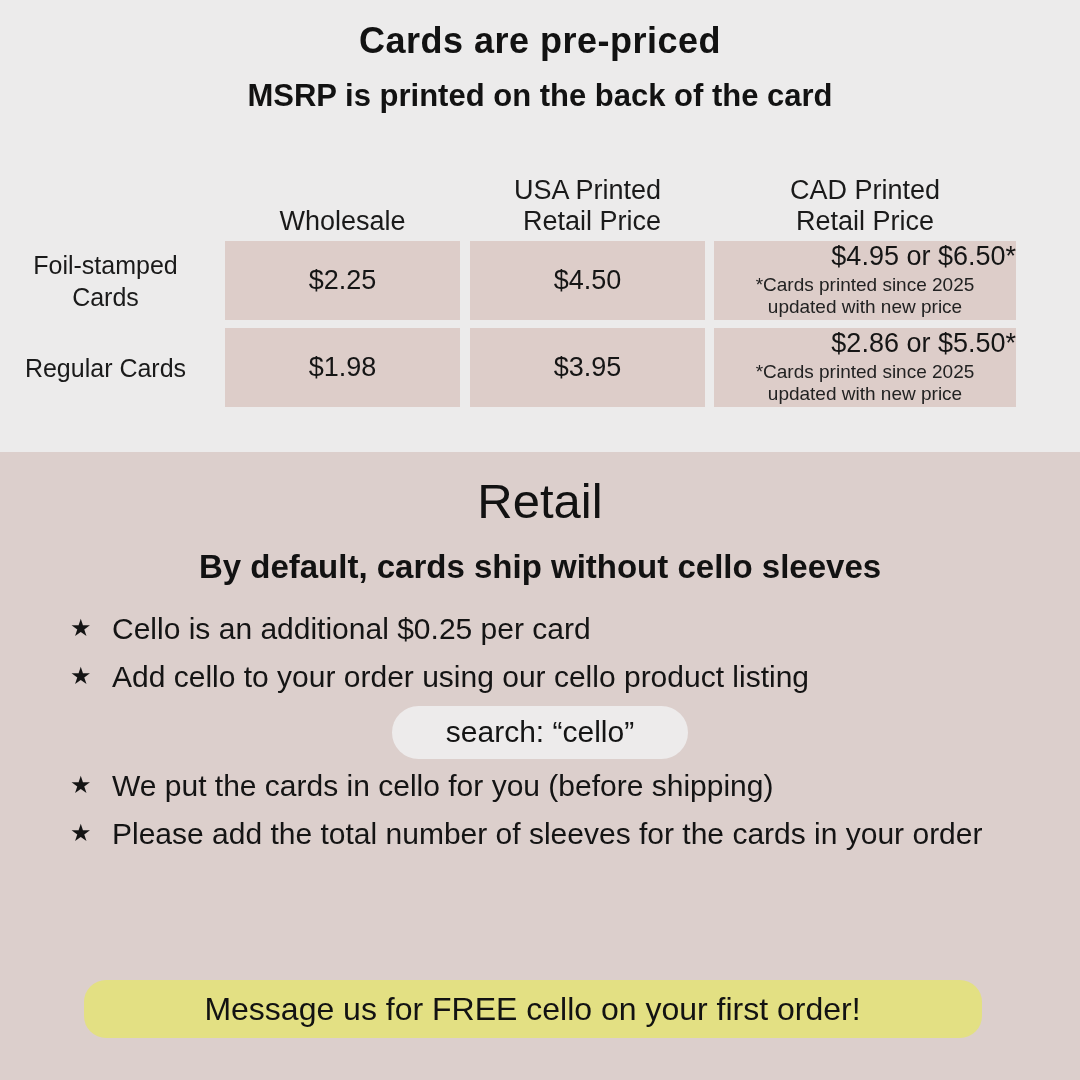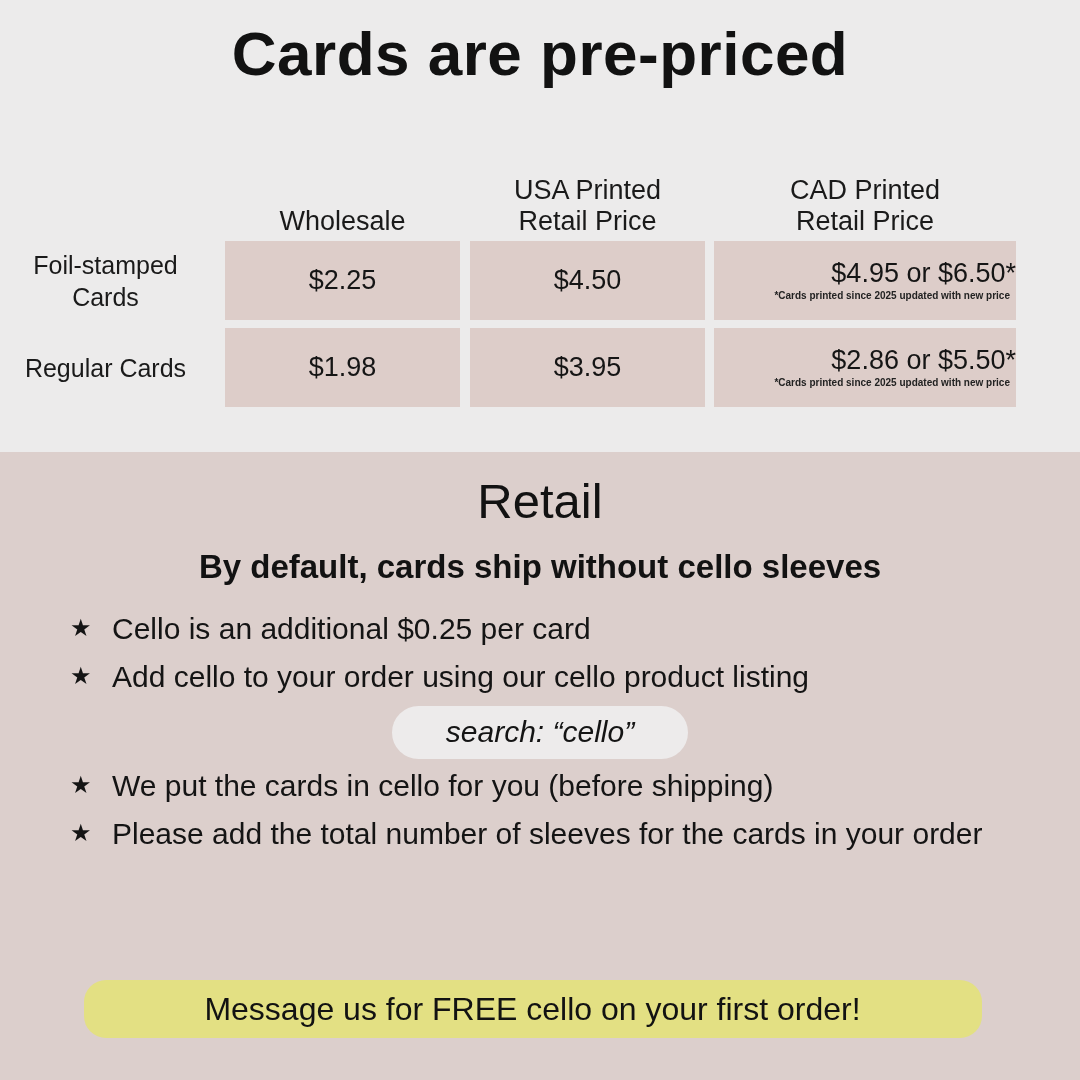--- a/index.html
+++ b/index.html
@@ -24,21 +24,21 @@
 
   
   .top-section {
     background: #ECEBEB;
     height: 452px;
     position: relative;
     box-sizing: border-box;
   }
   .headline {
     text-align: center;
-    font-size: 62px;
+    font-size: 36px;
     font-weight: 700;
     letter-spacing: 0.5px;
     line-height: 1;
     margin: 0;
     padding-top: 23px;
     color: #121212;
   }
   .subheadline {
     text-align: center;
     font-size: 31px;
@@ -74,21 +74,21 @@
     text-align: center;
     font-size: 27px;
     font-weight: 400;
     line-height: 1.15;
     color: #1a1a1a;
     padding-bottom: 3px;
     box-sizing: border-box;
   }
   .pg-head-c1 { flex: 0 0 235px; }
   .pg-gap-a { flex: 0 0 10px; }
-  .pg-head-c2 { flex: 0 0 235px; }
+  .pg-head-c2 { flex: 0 0 235px; text-align: right; }
   .pg-gap-b { flex: 0 0 9px; }
   .pg-head-c3 { flex: 0 0 302px; }
 
   .pg-body-row {
     height: 79px;
     margin-top: 1px;
   }
   .pg-body-row.second { margin-top: 8px; }
 
   .pg-label {
@@ -117,22 +117,22 @@
   .pg-cell.c1 { flex: 0 0 235px; }
   .pg-cell.c2 { flex: 0 0 235px; }
   .pg-cell.c3 { flex: 0 0 302px; align-items: flex-end; }
   .pg-price {
     font-size: 27px;
     font-weight: 400;
     line-height: 1.1;
     color: #151515;
   }
   .pg-note {
-    font-size: 10px;
-    font-weight: 700;
+    font-size: 19px;
+    font-weight: 400;
     line-height: 1.18;
     color: #222;
     margin-top: 2px;
     padding: 0 6px;
   }
 
   
   .cello-section {
     background: #DCCFCC;
     flex: 1 1 auto;
@@ -179,21 +179,20 @@
     color: #141414;
   }
   .bullet-text {
     flex: 1 1 auto;
   }
 
   .search-pill-wrap {
     display: flex;
     justify-content: center;
     margin: 1px 0 9px 0;
-    font-style: italic;
   }
   .search-pill {
     background: #EDEBEB;
     border-radius: 40px;
     padding: 9px 54px 11px 54px;
     font-size: 30px;
     line-height: 1.1;
     color: #141414;
     text-align: center;
   }
@@ -221,20 +220,21 @@
   }
 </style>
 </head>
 <body>
 
 <div id="page">
 
   <section class="top-section">
 
     <h1 class="headline">Cards are pre-priced</h1>
+    <h2 class="subheadline">MSRP is printed on the back of the card</h2>
 
     <div class="price-grid">
 
       <div class="pg-row pg-head-row">
         <div class="pg-corner"></div>
         <div class="pg-head-cell pg-head-c1">
           <span>Wholesale</span>
         </div>
         <div class="pg-gap-a"></div>
         <div class="pg-head-cell pg-head-c2">

